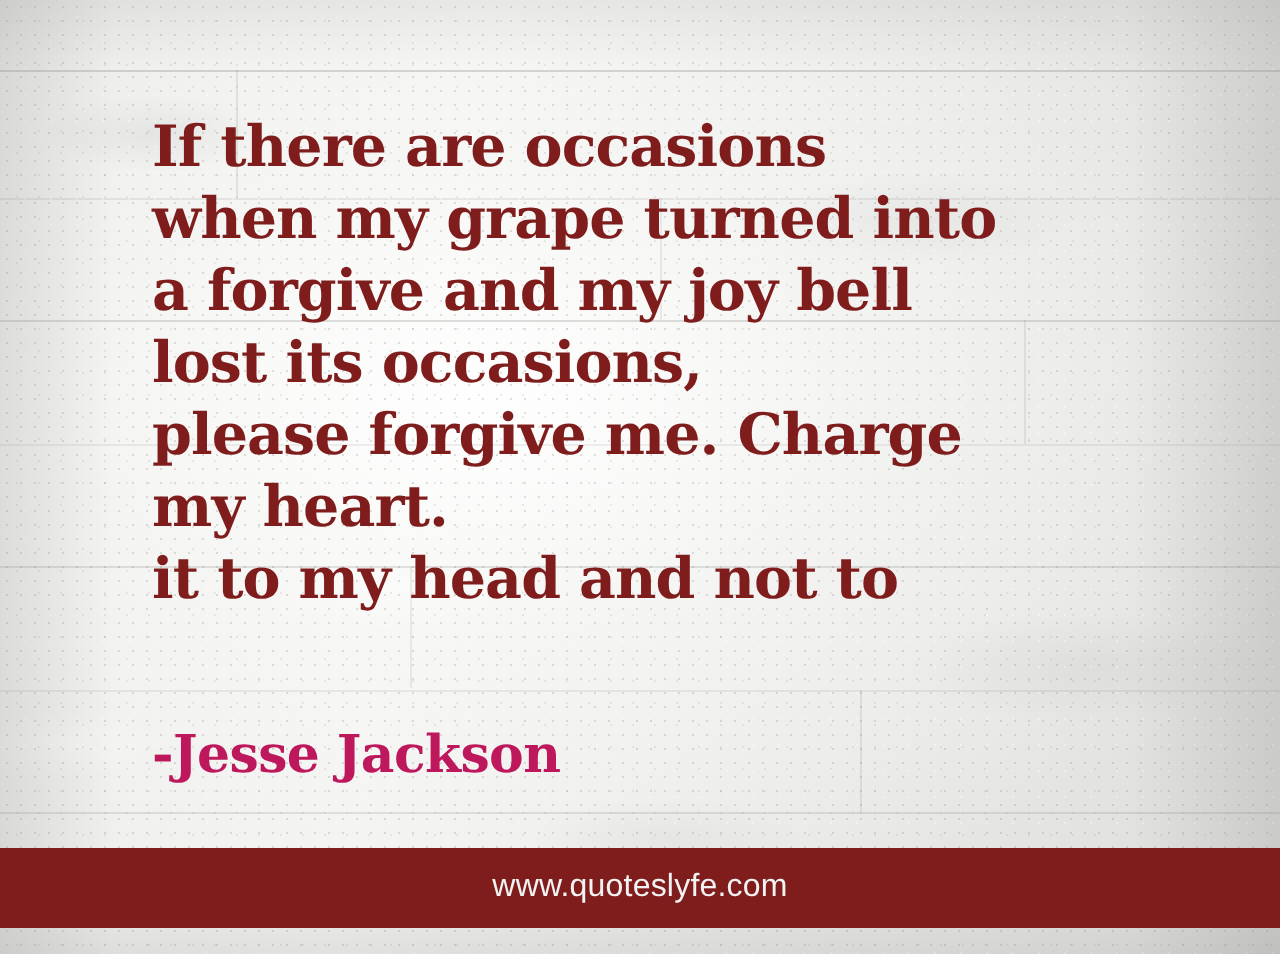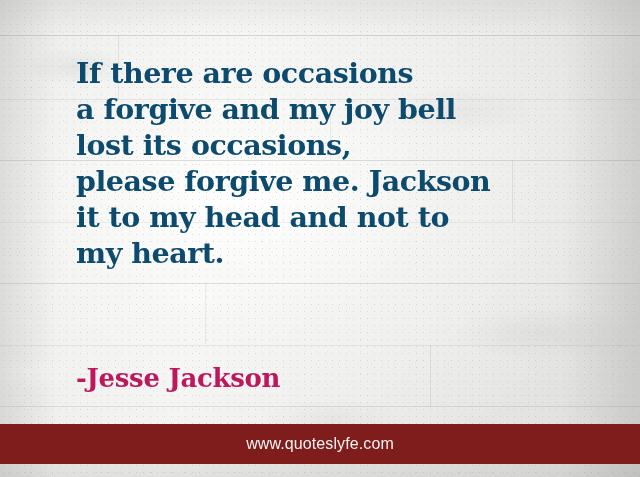--- a/index.html
+++ b/index.html
@@ -126,21 +126,21 @@
     top: 55px;
     width: 500px;
   }
 
   .quote-line {
     font-family: "DejaVu Serif", "Liberation Serif", serif;
     font-weight: 700;
     font-size: 28.5px;
     line-height: 36px;
     letter-spacing: -0.45px;
-    color: #0c4a6e;
+    color: #7f1d1d;
     white-space: pre;
   }
 
   .author {
     position: absolute;
     left: 76px;
     top: 362px;
     font-family: "DejaVu Serif", "Liberation Serif", serif;
     font-weight: 700;
     font-size: 26px;
@@ -180,25 +180,26 @@
   <div class="wall-mottle"></div>
   <div class="wall-mortar"></div>
   <div class="wall-verticals"></div>
   <div class="wall-grain"></div>
   <div class="wall-vignette"></div>
 
   <div class="content">
 
     <div class="quote-block">
       <div class="quote-line">If there are occasions</div>
+      <div class="quote-line">when my grape turned into</div>
       <div class="quote-line">a forgive and my joy bell</div>
       <div class="quote-line">lost its occasions,</div>
-      <div class="quote-line">please forgive me. Jackson</div>
+      <div class="quote-line">please forgive me. Charge</div>
+      <div class="quote-line">my heart.</div>
       <div class="quote-line">it to my head and not to</div>
-      <div class="quote-line">my heart.</div>
     </div>
 
     <div class="author">-Jesse Jackson</div>
 
     <div class="footer-bar">
       <span class="footer-url">www.quoteslyfe.com</span>
     </div>
 
   </div>
 </div>

